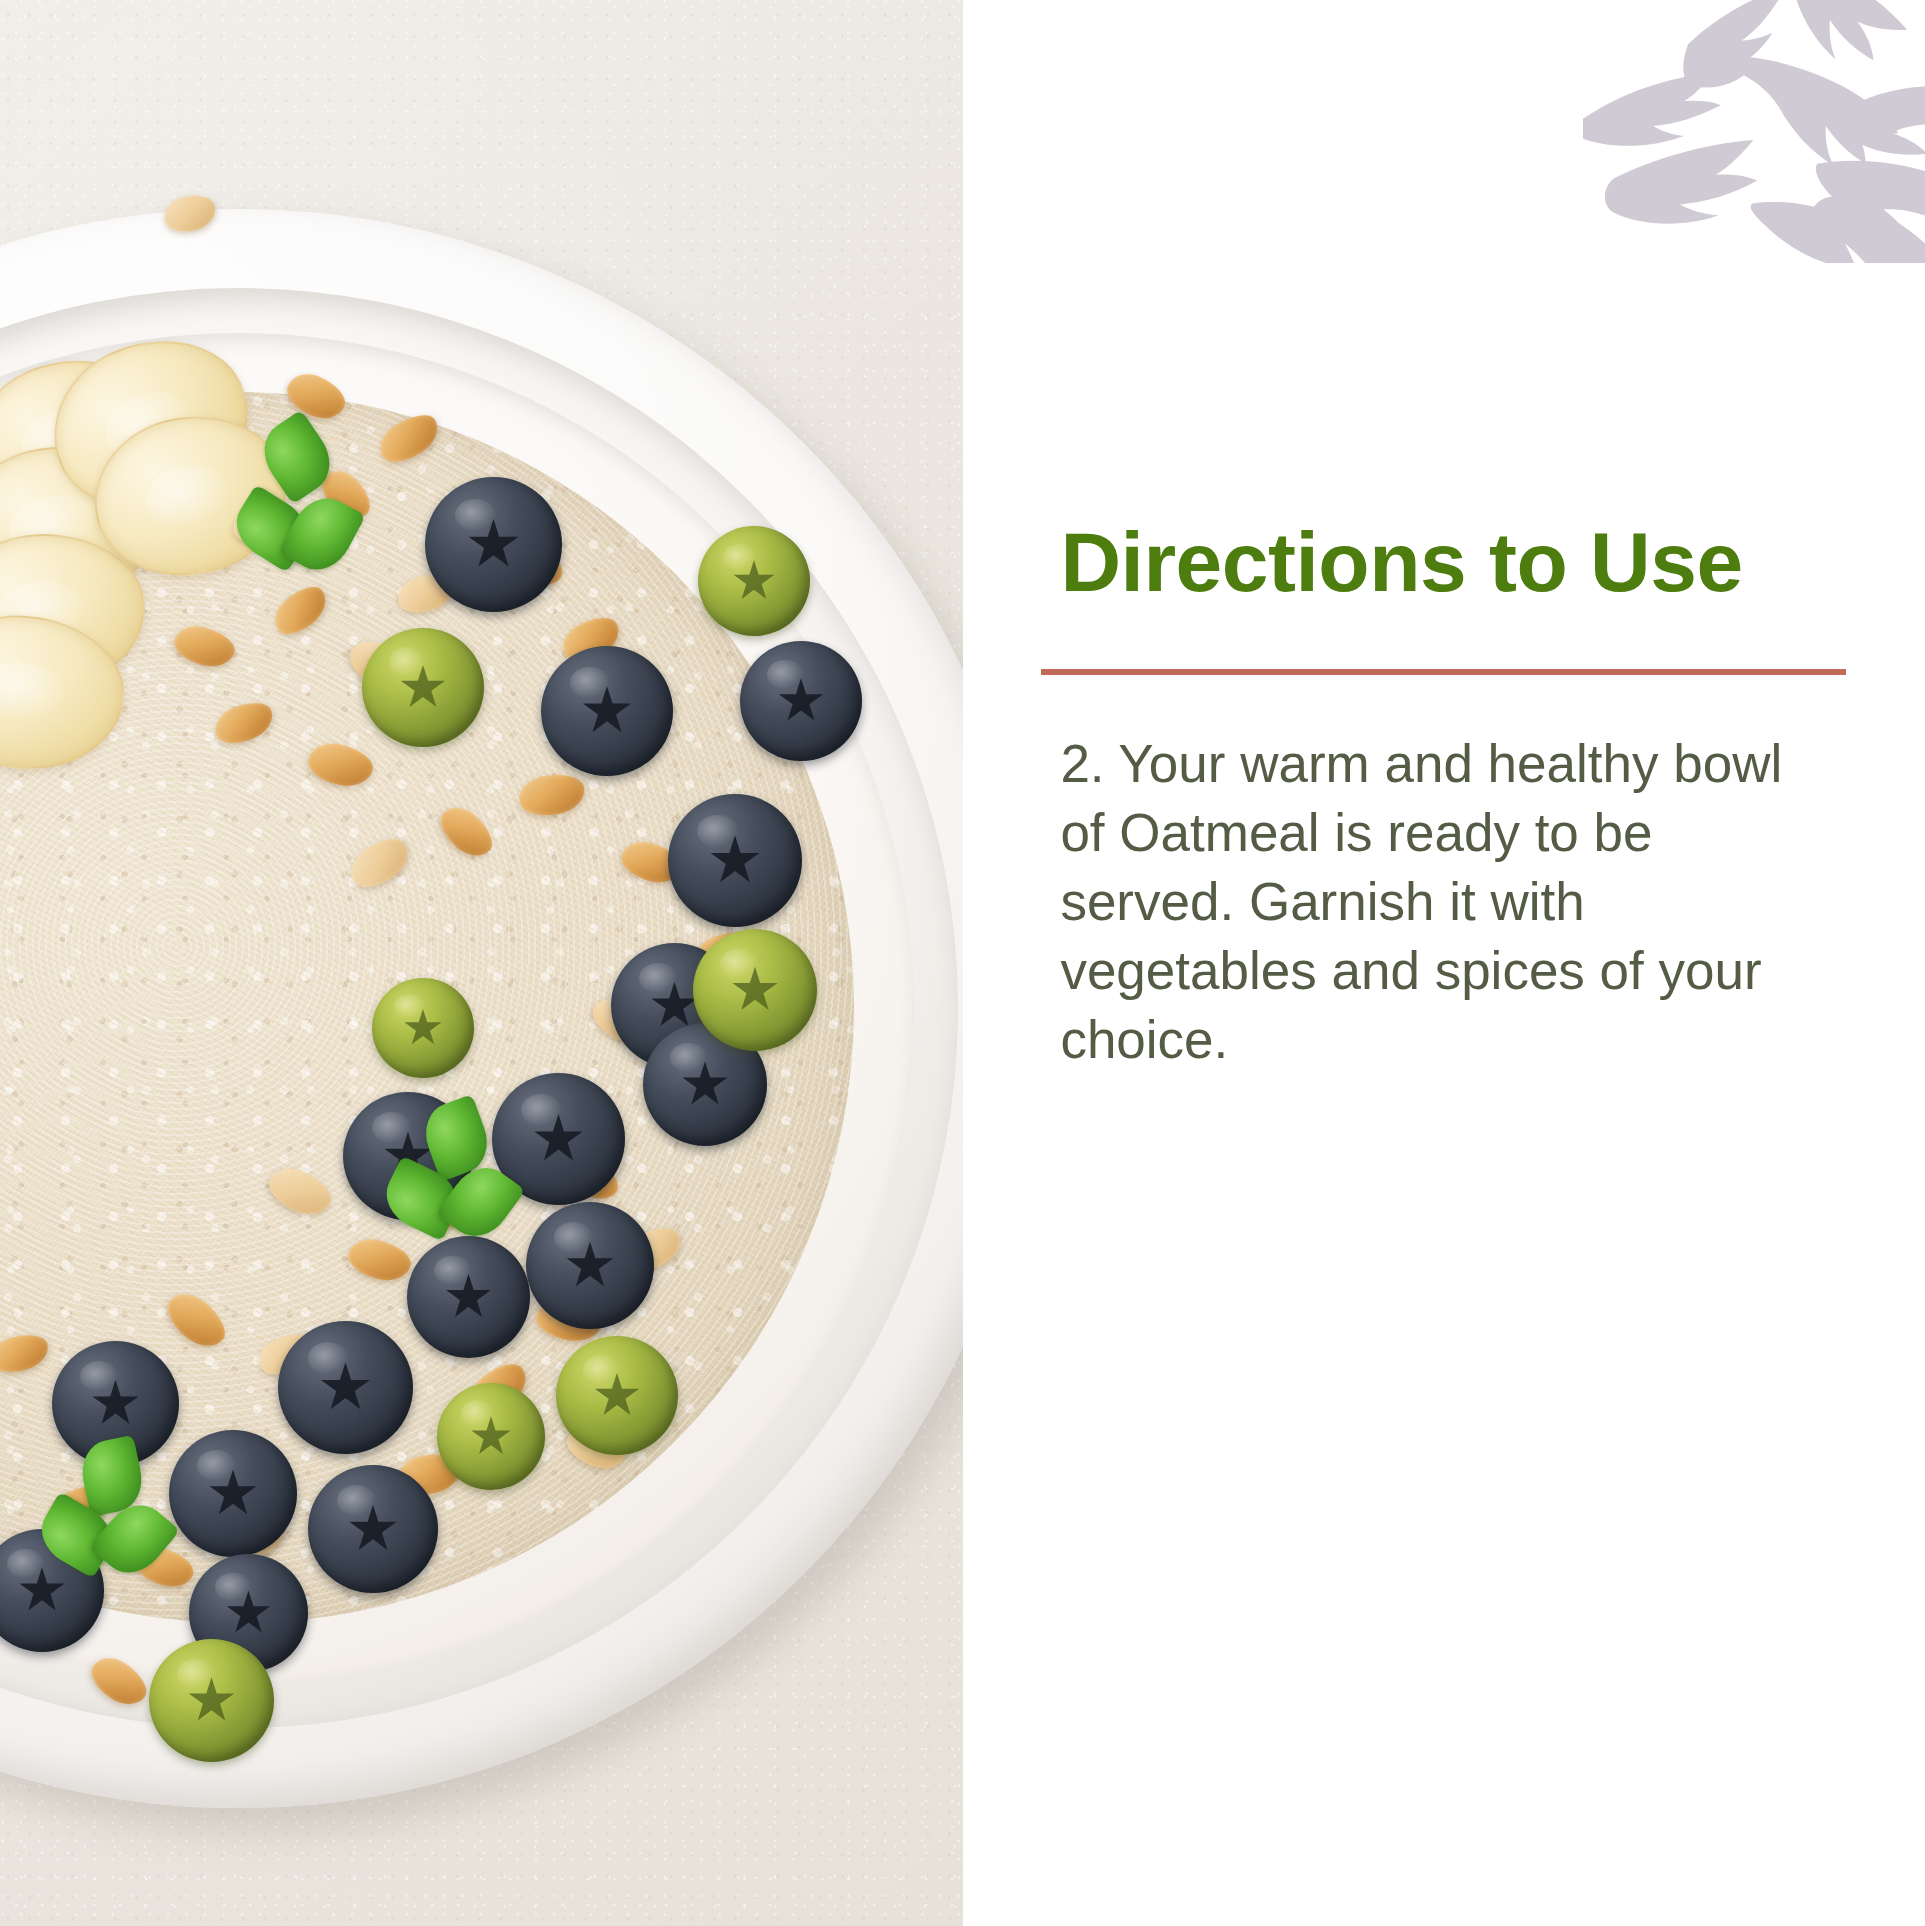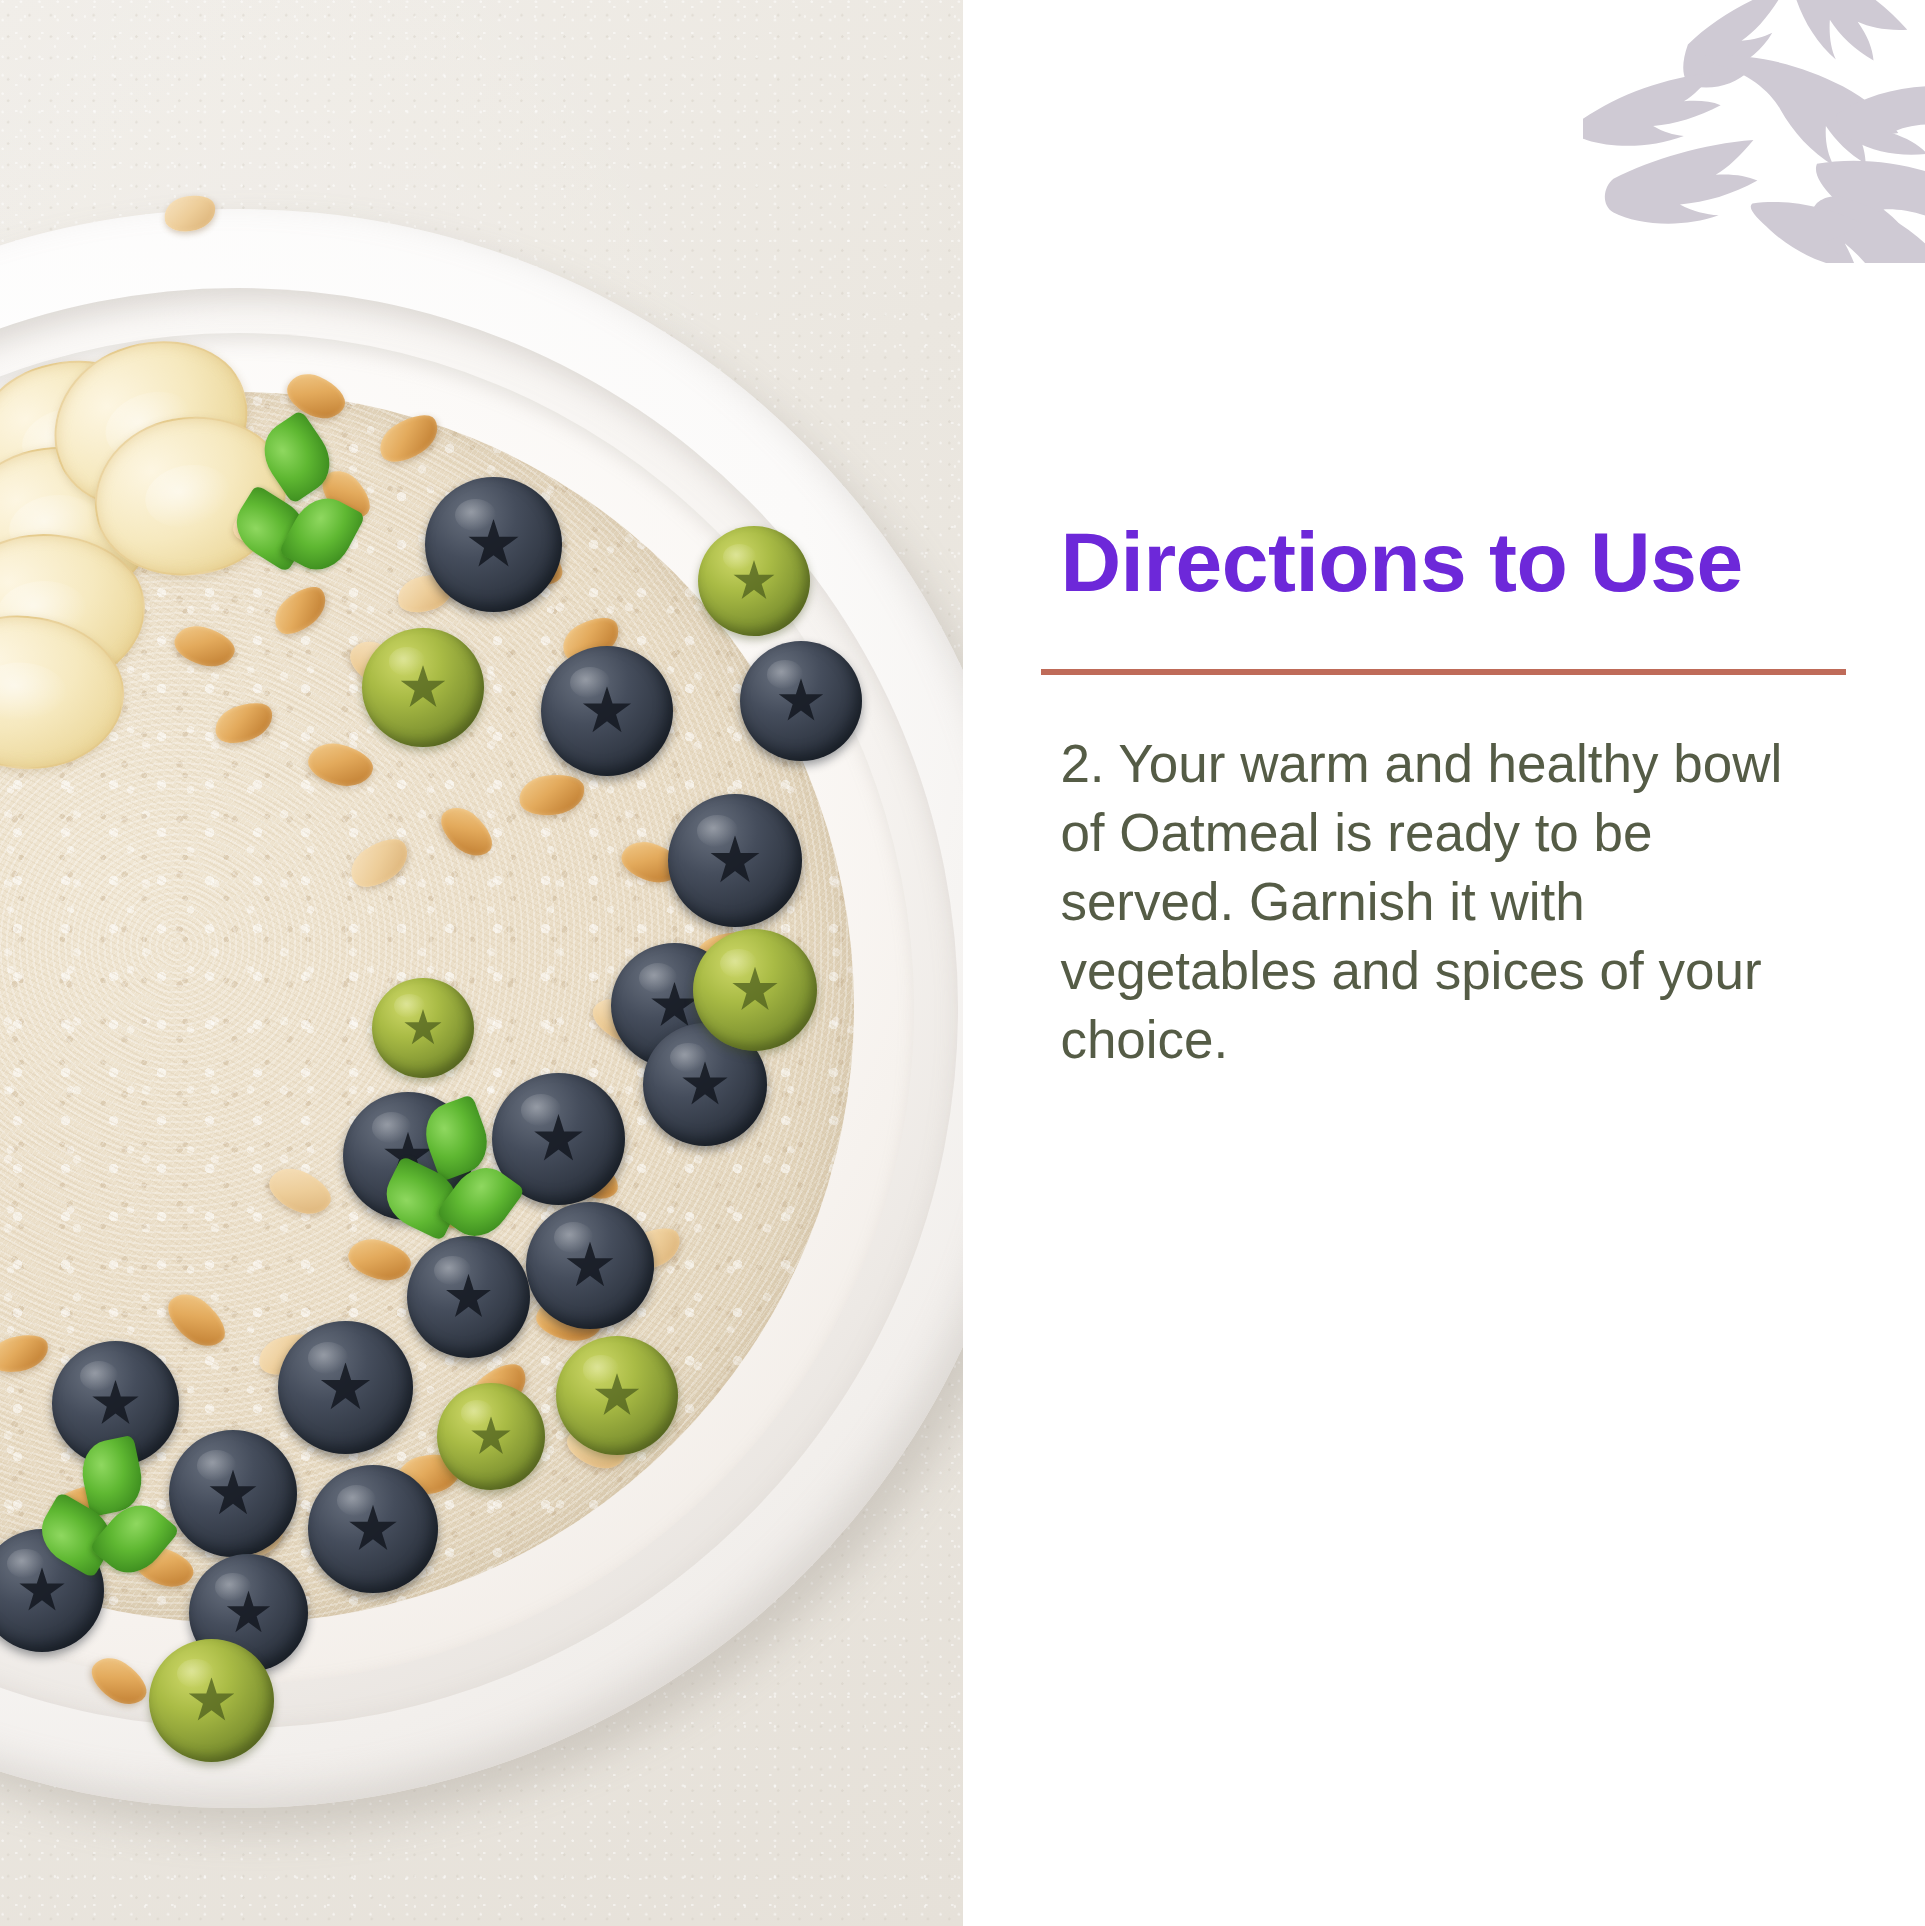--- a/index.html
+++ b/index.html
@@ -136,21 +136,21 @@
     position:absolute;right:0;top:0;width:343px;height:263px;
     overflow:hidden;pointer-events:none;
   }
   #leaf-deco svg{position:absolute;right:-20px;top:-35px;width:407px;height:328px;}
 
   #panel{position:absolute;left:1041px;top:0;width:844px;height:1926px;}
 
   #heading{
     position:absolute;left:19.4px;top:519px;width:814px;
     font-size:84px;line-height:1.04;font-weight:bold;
-    letter-spacing:-0.5px;color:#6d28d9;white-space:nowrap;
+    letter-spacing:-0.5px;color:#4d7c0f;white-space:nowrap;
   }
   #divider{
     position:absolute;left:0;top:669px;width:805px;height:6px;
     background:#bf6b59;
   }
   #steps{position:absolute;left:19.4px;top:730px;width:780px;}
   .step{
     font-size:53px;line-height:1.30;color:#555c46;
     font-weight:400;margin:0 0 44px 0;max-width:775px;
   }

